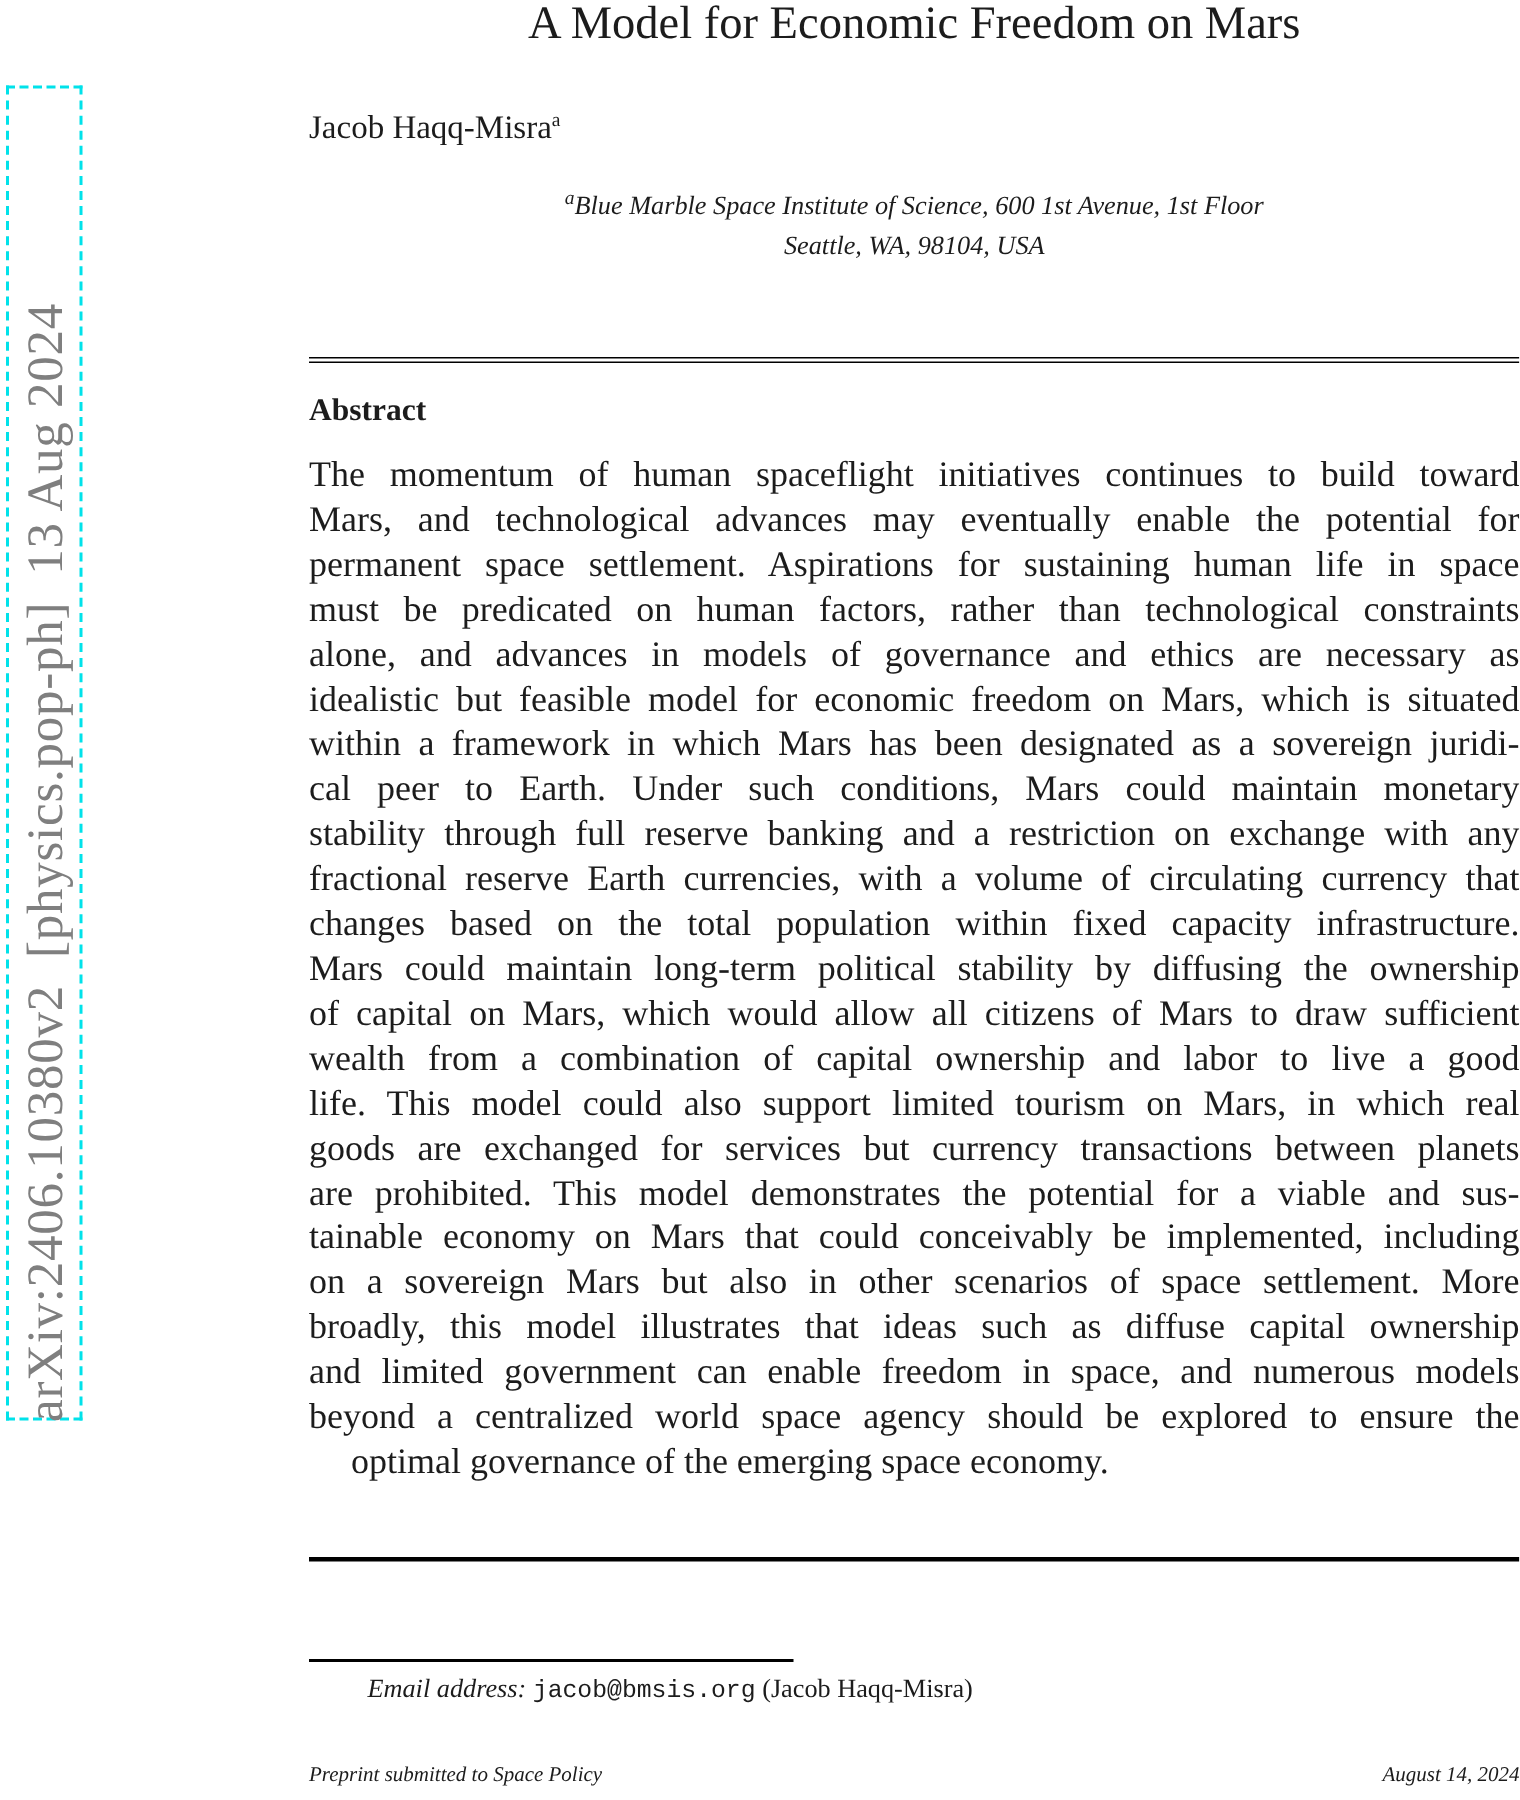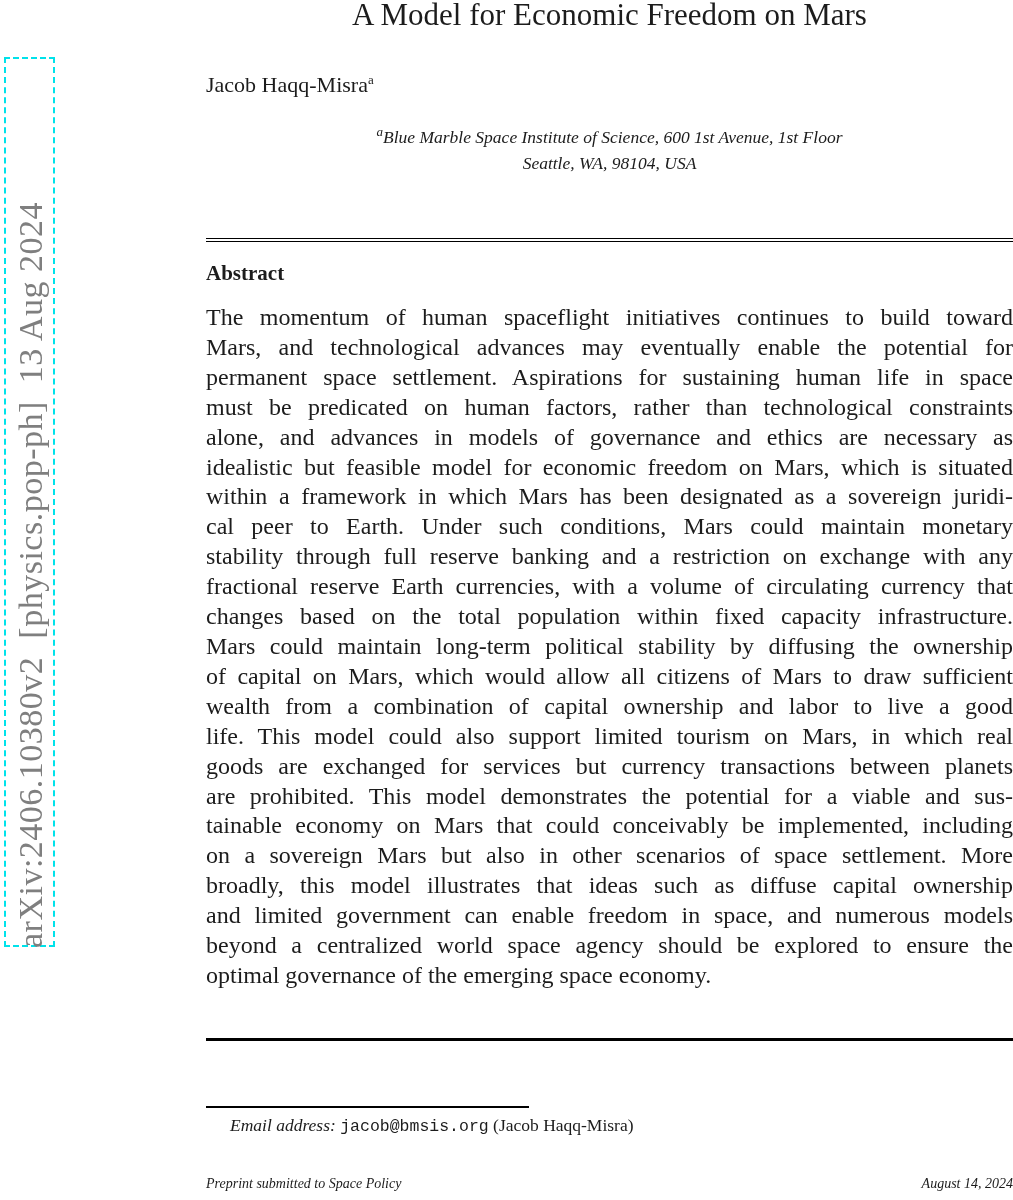--- a/index.html
+++ b/index.html
@@ -98,20 +98,21 @@
     font-size: 24px;
     line-height: 29.9px;
   }
   .abs-line {
     text-align: justify;
     text-align-last: justify;
   }
   .abs-line:last-child {
     text-align: left;
     text-align-last: auto;
+    margin-left: 28px;
   }
   .rule-bottom {
     position: absolute;
     top: 1038px;
     left: 0;
     width: 100%;
     height: 3px;
     background: #000;
   }
 
@@ -119,21 +120,21 @@
     position: absolute;
     top: 1106px;
     left: 0;
     width: 323px;
     height: 2px;
     background: #000;
   }
   .email-line {
     position: absolute;
     top: 1115px;
-    left: 24px;
+    left: 39px;
     font-size: 17.5px;
   }
   .email-label { font-style: italic; }
   .email-mono {
     font-family: "Liberation Mono", "DejaVu Sans Mono", monospace;
     font-size: 16.5px;
   }
 
   .footer {
     position: absolute;

